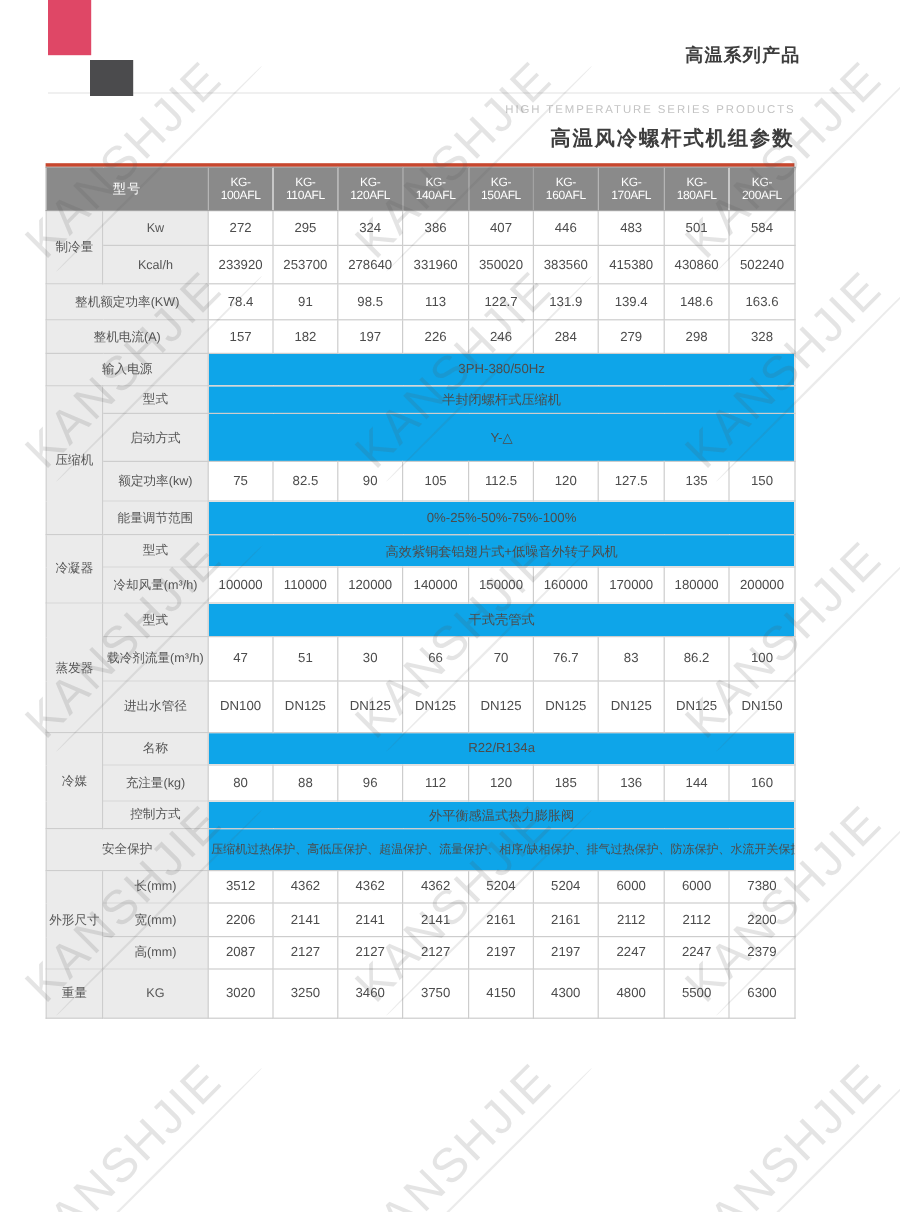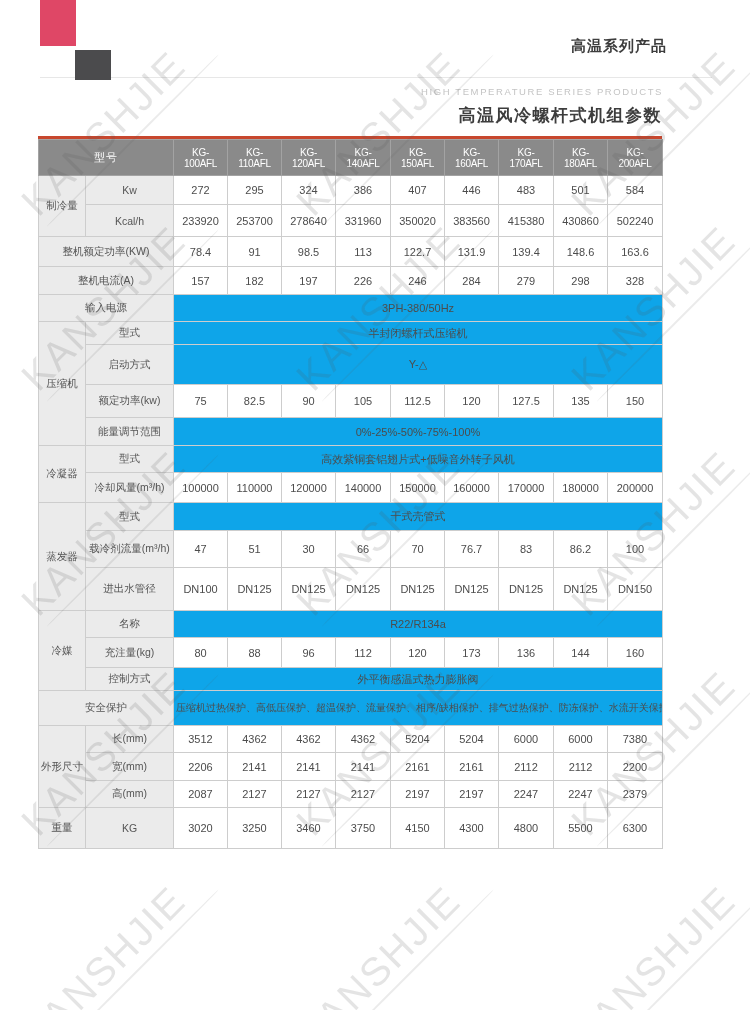--- a/index.html
+++ b/index.html
@@ -217,21 +217,21 @@
             <td class="lbl" colspan="1">名称</td>
             <td class="mrg" colspan="9">R22/R134a</td>
           </tr>
           <tr style="height: 30px;">
             <td class="lbl" colspan="1">充注量(kg)</td>
             <td class="val">80</td>
             <td class="val">88</td>
             <td class="val">96</td>
             <td class="val">112</td>
             <td class="val">120</td>
-            <td class="val">173</td>
+            <td class="val">185</td>
             <td class="val">136</td>
             <td class="val">144</td>
             <td class="val">160</td>
           </tr>
           <tr style="height: 23px;">
             <td class="lbl" colspan="1">控制方式</td>
             <td class="mrg" colspan="9">外平衡感温式热力膨胀阀</td>
           </tr>
           <tr style="height: 35px;">
             <td class="lbl" colspan="2">安全保护</td>

